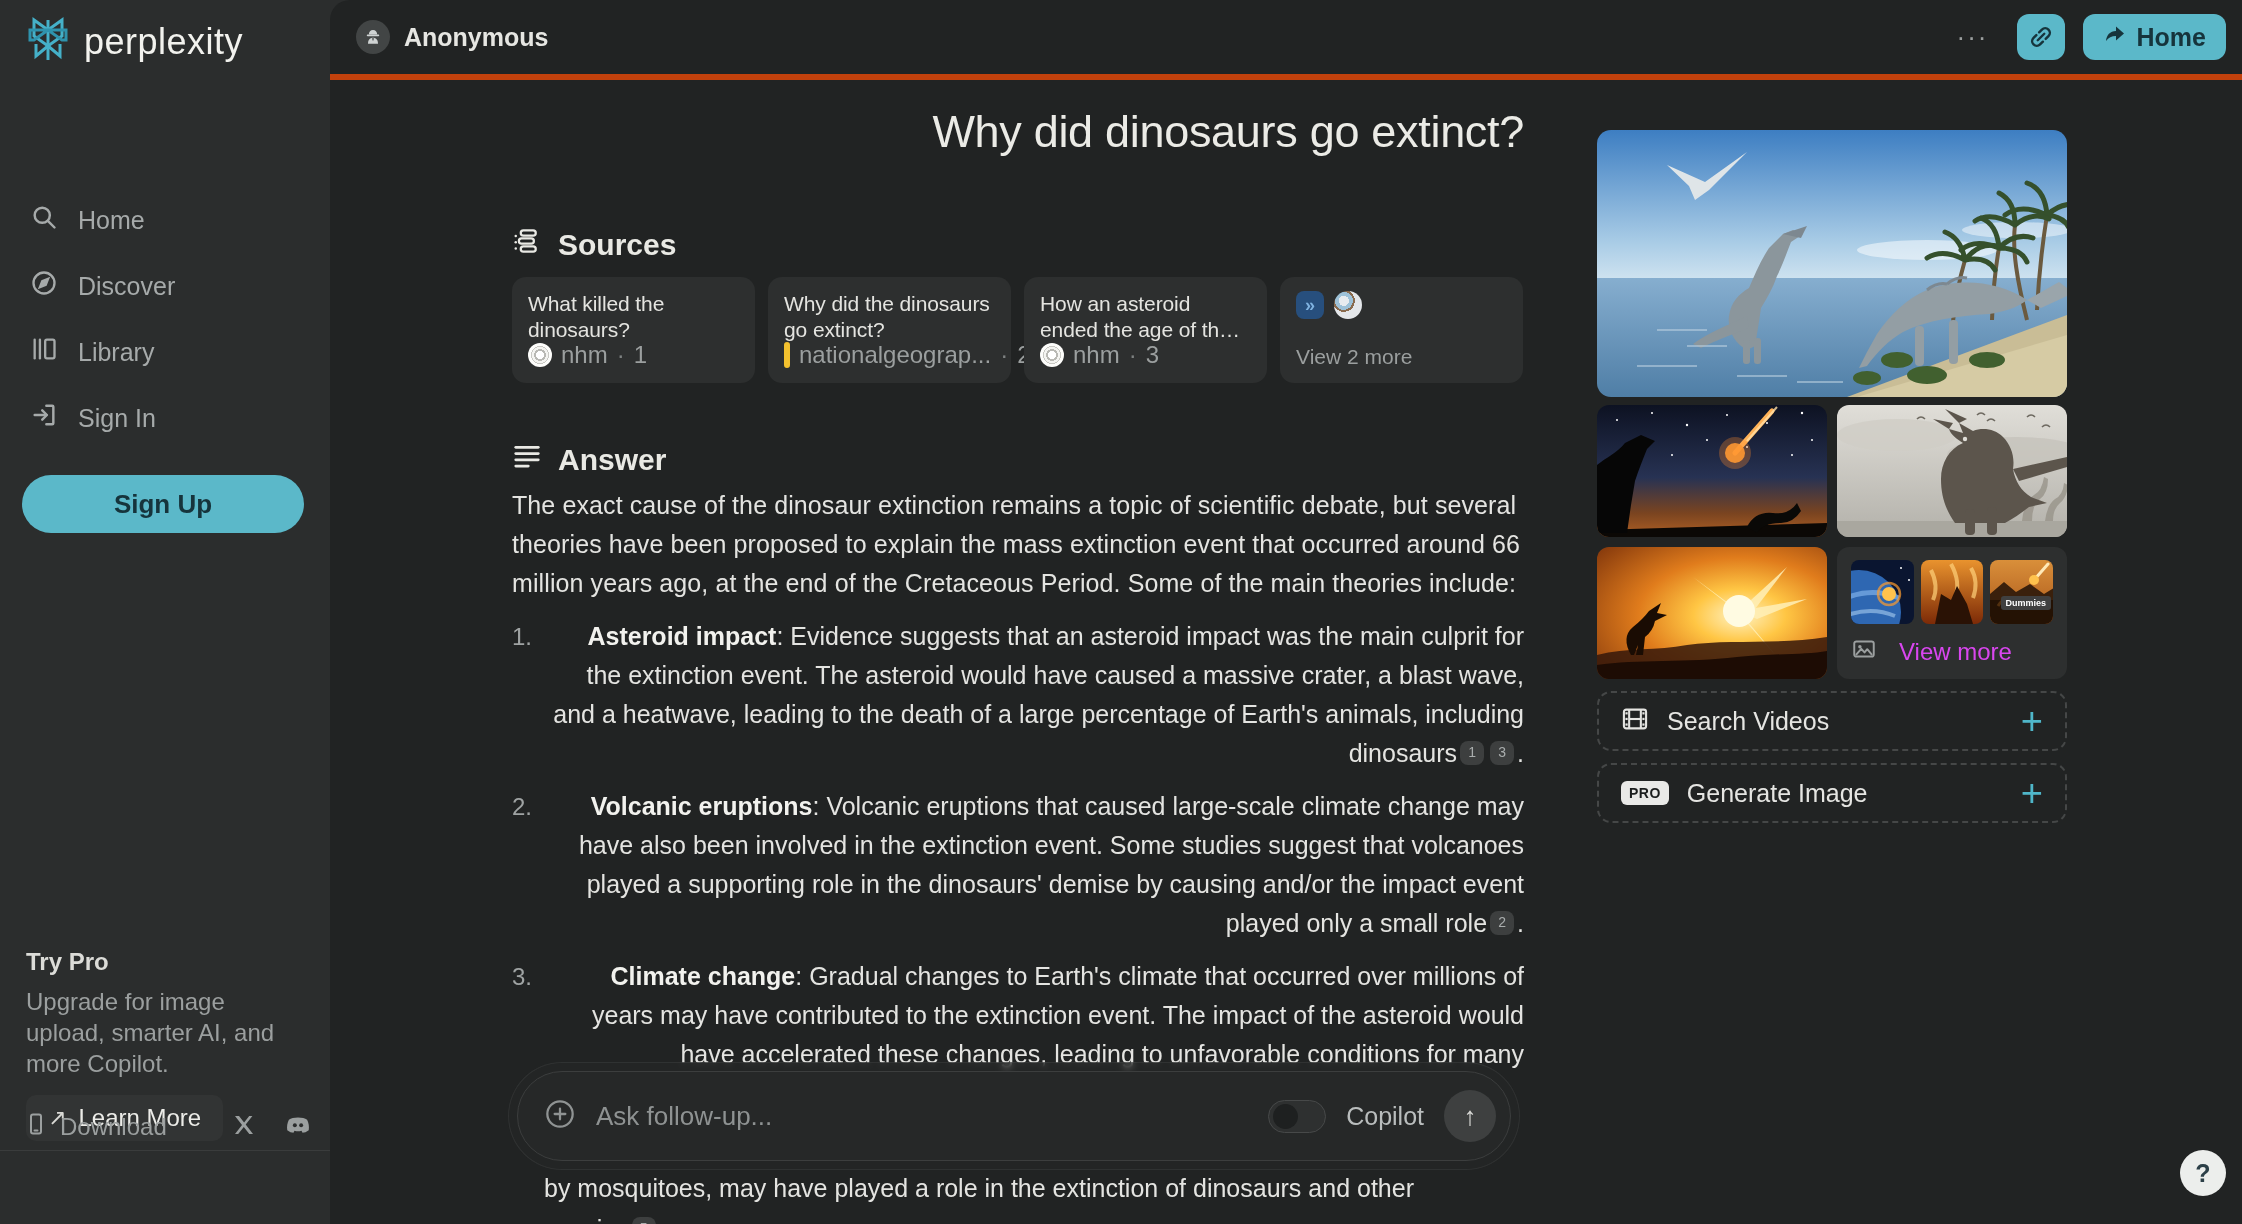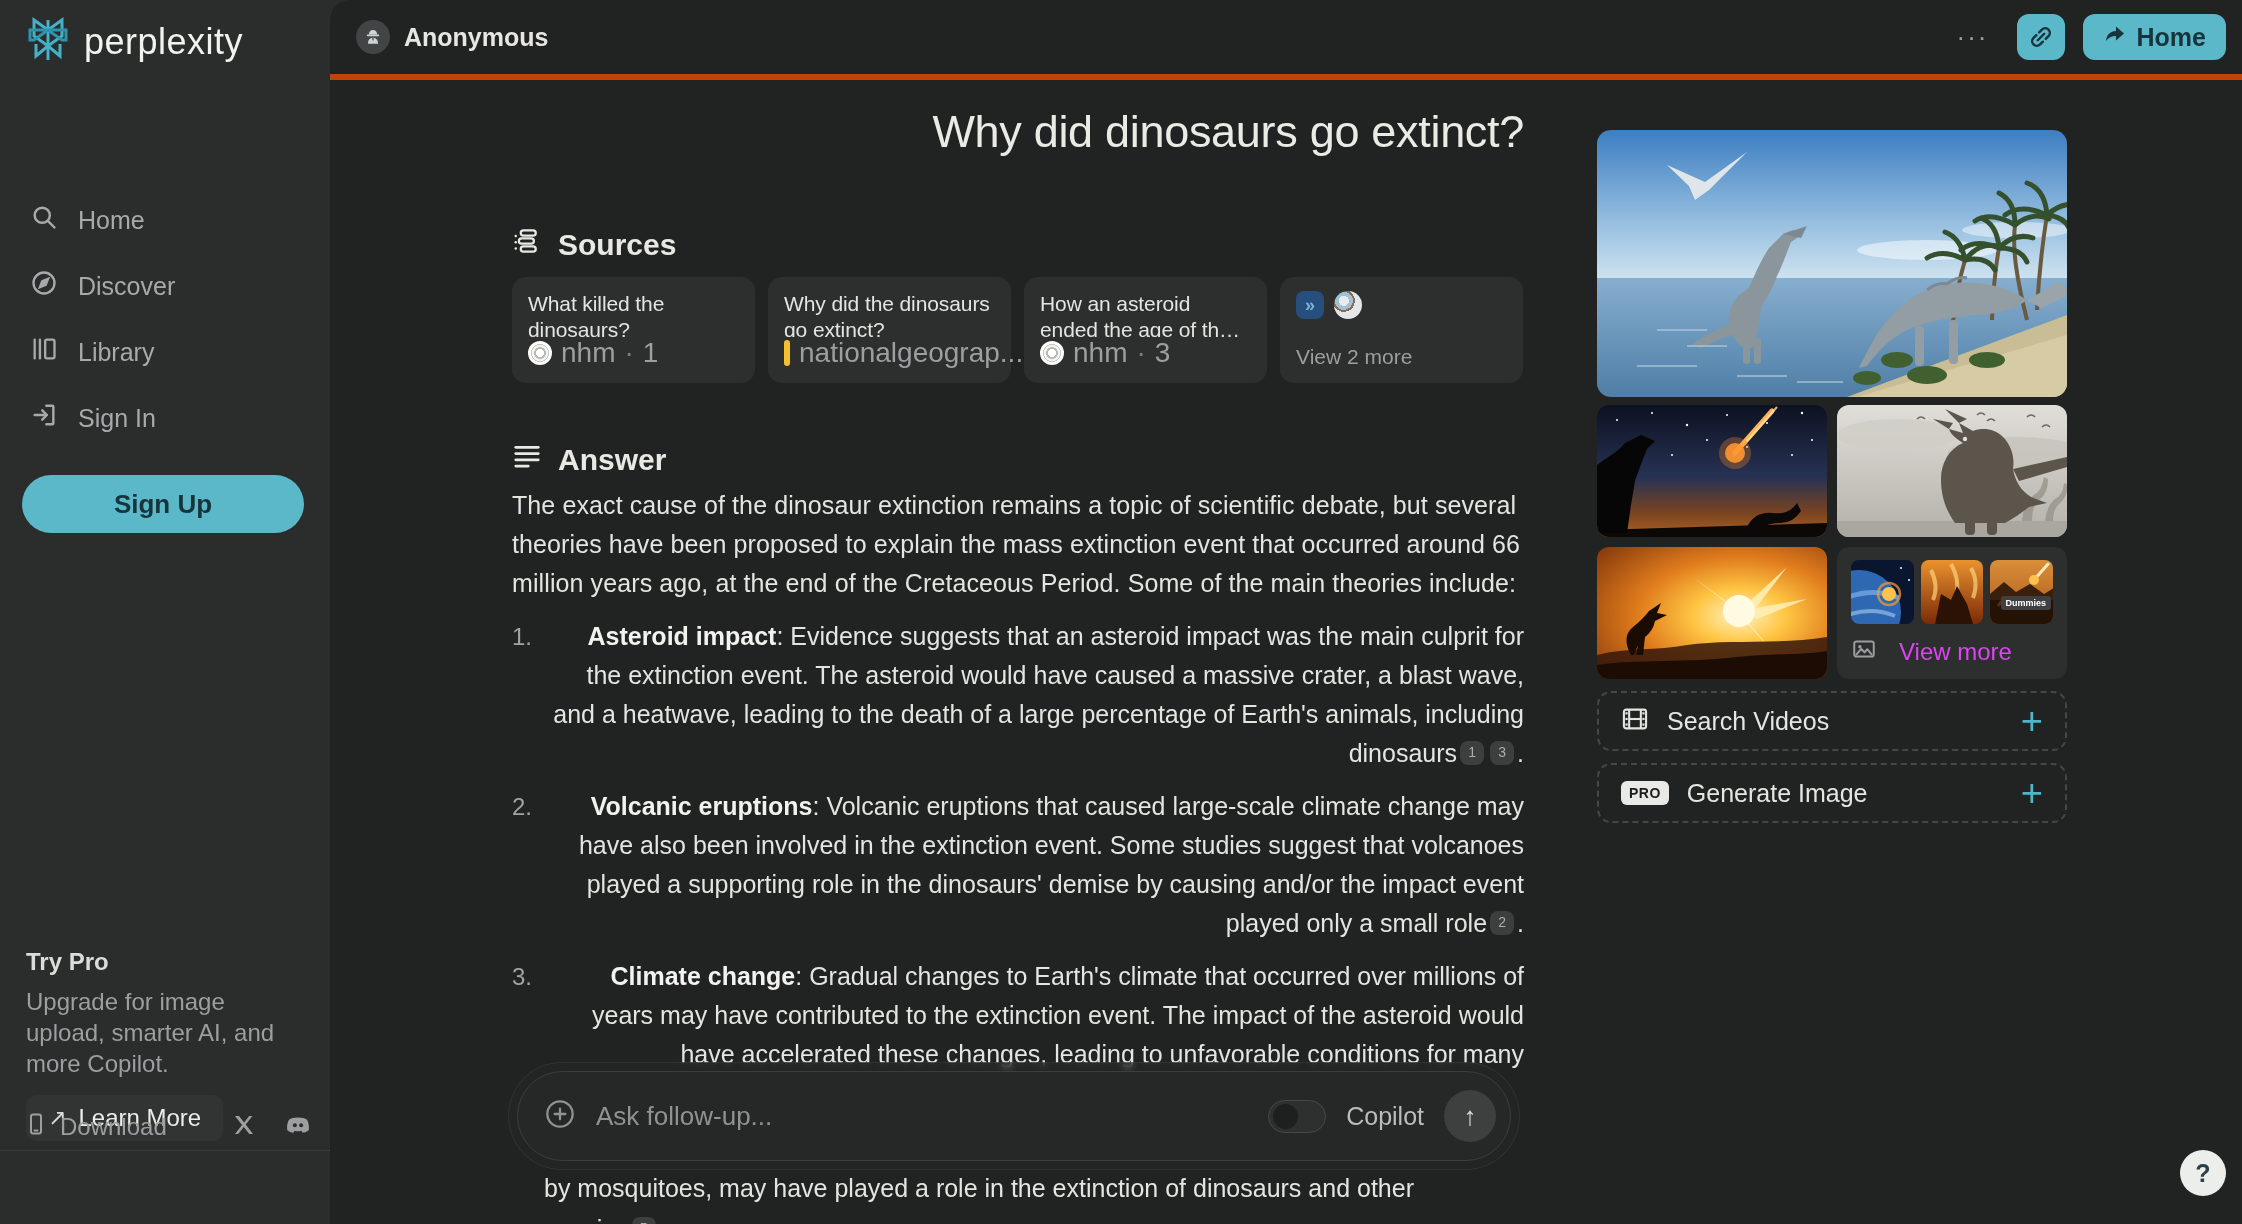--- a/index.html
+++ b/index.html
@@ -50,21 +50,21 @@
   .content { position:absolute; left:182px; top:80px; width:1012px; }
   .q-title { margin-top:24px; font-size:45px; font-weight:400; letter-spacing:-.3px; color:#ebebe6; line-height:56px;text-align:right; }
   .section-head { display:flex; align-items:center; gap:16px; font-size:30px; font-weight:600; color:#e9e9e4; }
   .head-sources { margin-top:66px; }
   .head-answer { margin-top:58px; }
   .cards { margin-top:14px; display:flex; gap:13px; }
   .src-card { width:243px; height:106px; background:#2d2f2f; border-radius:14px; padding:14px 16px; display:flex;
     flex-direction:column; justify-content:space-between; cursor:pointer; }
   .src-title { font-size:21px; line-height:26px; font-weight:500; color:#e4e4e0; letter-spacing:-.1px;
     display:-webkit-box; -webkit-line-clamp:2; -webkit-box-orient:vertical; overflow:hidden; }
-  .src-meta { display:flex; align-items:center; gap:9px; font-size:28px; color:#9b9f9f; }
+  .src-meta { display:flex; align-items:center; gap:9px; font-size:24px; color:#9b9f9f; }
   .fav { width:24px; height:24px; border-radius:50%; flex:0 0 auto; }
   .fav-nhm { background:radial-gradient(circle at 50% 50%, #ffffff 0 4px, #b9b9b4 4px 6px, #f4f4f1 6px 8px, #c9c9c4 8px 9px, #fdfdfb 9px 12px); }
   .fav-natgeo { width:20px; height:26px; border-radius:4px; border:3px solid #f3c12e; background:transparent; }
   .sep { color:#7d8181; }
   .more-card-avatars { display:flex; gap:10px; align-items:center; }
   .fav-blue { width:28px; height:28px; border-radius:8px; background:#274f7d; display:flex; align-items:center; justify-content:center;
     color:#7fb2e0; font-size:18px; font-weight:700; }
   .fav-globe { width:28px; height:28px; border-radius:50%; background:radial-gradient(circle at 35% 35%, #e8ecef 0 5px, #9ec2d8 5px 9px, #8a6b4e 9px 11px, #e4e7ea 11px 14px); }
   .view2more { font-size:21px; color:#9b9f9f; }
 

